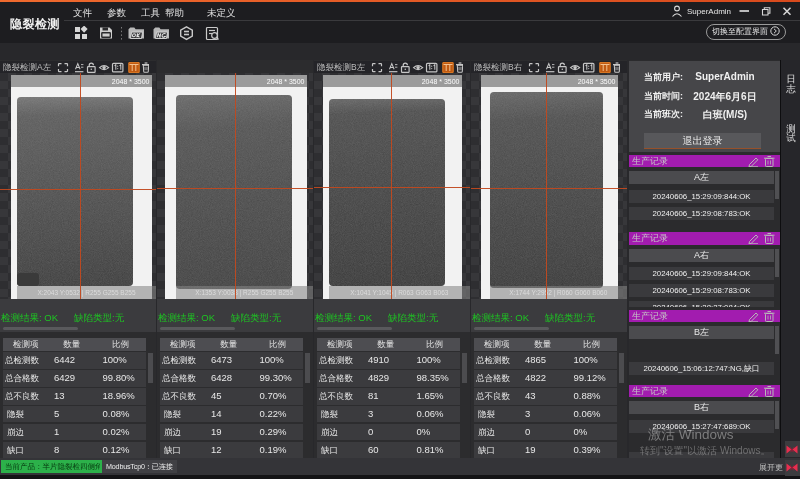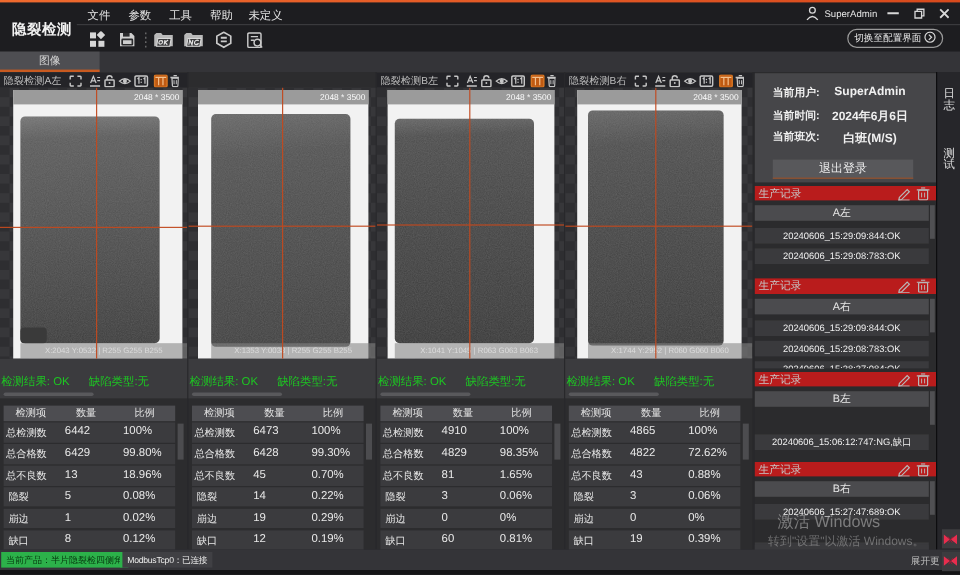--- a/index.html
+++ b/index.html
@@ -60,21 +60,21 @@
 
 
 #sidebar { position:absolute; left:629px; top:60px; width:151px; height:398px; background:#2b2b2d; }
 #userpanel { position:absolute; left:0; top:1px; width:151px; height:91px; background:#464649; }
 .urow { position:absolute; left:15px; width:130px; font-size:9px; color:#f0f0f0; font-weight:bold; }
 .ulabel { position:absolute; left:0; }
 .uval { position:absolute; left:45px; width:72px; text-align:center; }
 #logoutbtn { position:absolute; left:15px; top:71.5px; width:117px; height:16.5px;
   background:#58585b; border-bottom:1.5px solid #96512b; color:#ececec; font-size:10px;
   text-align:center; line-height:15px; }
-.sechead { position:absolute; left:0; width:151px; height:12.5px; background:#b91c1c;
+.sechead { position:absolute; left:0; width:151px; height:12.5px; background:#a21caf;
   color:#c6c6c6; font-size:9px; line-height:12.5px; }
 .sechead span { position:absolute; left:3px; }
 .secbar { position:absolute; left:0; width:145px; height:13px; background:#4b4b4e;
   color:#e8e8e8; font-size:9px; text-align:center; line-height:13px; }
 .logrow { position:absolute; left:0; width:145px; height:13px; background:#3a3a3d;
   color:#f0f0f0; font-size:7.8px; text-align:center; line-height:13px; white-space:nowrap; }
 .lscroll { position:absolute; left:146px; width:4px; height:28px; background:#505053; }
 
 
 #rstrip { position:absolute; left:780px; top:60px; width:20px; height:398px; background:#26262a;
@@ -145,21 +145,21 @@
         <feColorMatrix type="matrix" values="0 0 0 0 0.42  0 0 0 0 0.42  0 0 0 0 0.42  0 0 0 0.9 0"></feColorMatrix>
       </filter>
     </defs>
   </svg>
   <div id="titlebar"></div>
   <div id="topline"></div>
   <div id="apptitle">隐裂检测</div>
   <div class="menuitem" style="left:73px">文件</div>
   <div class="menuitem" style="left:107px">参数</div>
   <div class="menuitem" style="left:141px">工具</div>
-  <div class="menuitem" style="left:175px">帮助</div>
+  <div class="menuitem" style="left:165px">帮助</div>
   <div class="menuitem" style="left:207px">未定义</div>
   <div id="menuline"></div>
   <svg width="160" height="16" viewBox="0 0 160 16" style="position:absolute;left:74px;top:26px" fill="none" stroke="#cacaca" stroke-width="1.2">
 
     <rect x="1" y="1" width="5" height="5" fill="#d6d6d6" stroke="none"></rect>
     <rect x="1" y="8" width="5" height="5" fill="#d6d6d6" stroke="none"></rect>
     <rect x="8" y="8" width="5" height="5" fill="#d6d6d6" stroke="none"></rect>
     <rect x="7.6" y="0.6" width="5" height="5" fill="#d6d6d6" stroke="none" transform="rotate(45 10.1 3.1)"></rect>
 
     <path d="M26 1.5 h9.5 l2.5 2.5 v8.5 h-12 z" fill="#cecece" stroke="none"></path>
@@ -196,23 +196,20 @@
     <path d="M2.5 12.5 q4.5 -5.5 9 0"></path>
     <text x="17" y="10" font-size="8" fill="#e6e6e6" stroke="none" font-family="Liberation Sans">SuperAdmin</text>
     <line x1="69.5" y1="7" x2="79" y2="7" stroke-width="1.7"></line>
     <path d="M92.5 5.5 h5.5 v5.5 h-5.5 z M94.3 5.5 v-1.8 h5.6 v5.6 h-1.8"></path>
     <path d="M113.5 3.8 l7 7 M120.5 3.8 l-7 7" stroke-width="1.5"></path>
   </svg>
   <div id="cfgbtn">切换至配置界面 <svg width="10" height="10" viewBox="0 0 10 10" style="vertical-align:-1.5px" fill="none" stroke="#d8d8d8" stroke-width="1">
         <circle cx="5" cy="5" r="4.2"></circle>
         <path d="M4 2.8 L6.3 5 L4 7.2"></path>
       </svg></div>
-  <div id="tabbar">
-      <div id="tabactive">图像</div>
-    </div>
 
   <div class="panel" style="left:0px">
     <div class="phead">
         <span>隐裂检测A左</span>
         <svg class="hicons" width="92" height="11" viewBox="0 0 92 11" style="position:absolute;left:57px;top:0.5px">
           <use href="#picons"></use>
         </svg>
       </div>
     <div class="imgarea">
       <div class="photo" style="left:11px;width:141px"></div>
@@ -422,21 +419,21 @@
           <div class="c3">比例</div>
       </div>
       <div class="trow td" style="top:14.9px;height:16.4px;line-height:16.4px">
         <div class="c1" style="padding-left:2px">总检测数</div>
           <div class="c2" style="padding-left:4px">4865</div>
           <div class="c3" style="padding-left:7.5px">100%</div>
       </div>
       <div class="trow td" style="top:32.8px;height:16.4px;line-height:16.4px">
         <div class="c1" style="padding-left:2px">总合格数</div>
           <div class="c2" style="padding-left:4px">4822</div>
-          <div class="c3" style="padding-left:7.5px">72.62%</div>
+          <div class="c3" style="padding-left:7.5px">99.12%</div>
       </div>
       <div class="trow td" style="top:50.699999999999996px;height:16.4px;line-height:16.4px">
         <div class="c1" style="padding-left:2px">总不良数</div>
           <div class="c2" style="padding-left:4px">43</div>
           <div class="c3" style="padding-left:7.5px">0.88%</div>
       </div>
       <div class="trow td" style="top:68.6px;height:16.4px;line-height:16.4px">
         <div class="c1" style="padding-left:4px">隐裂</div>
           <div class="c2" style="padding-left:4px">3</div>
           <div class="c3" style="padding-left:7.5px">0.06%</div>

